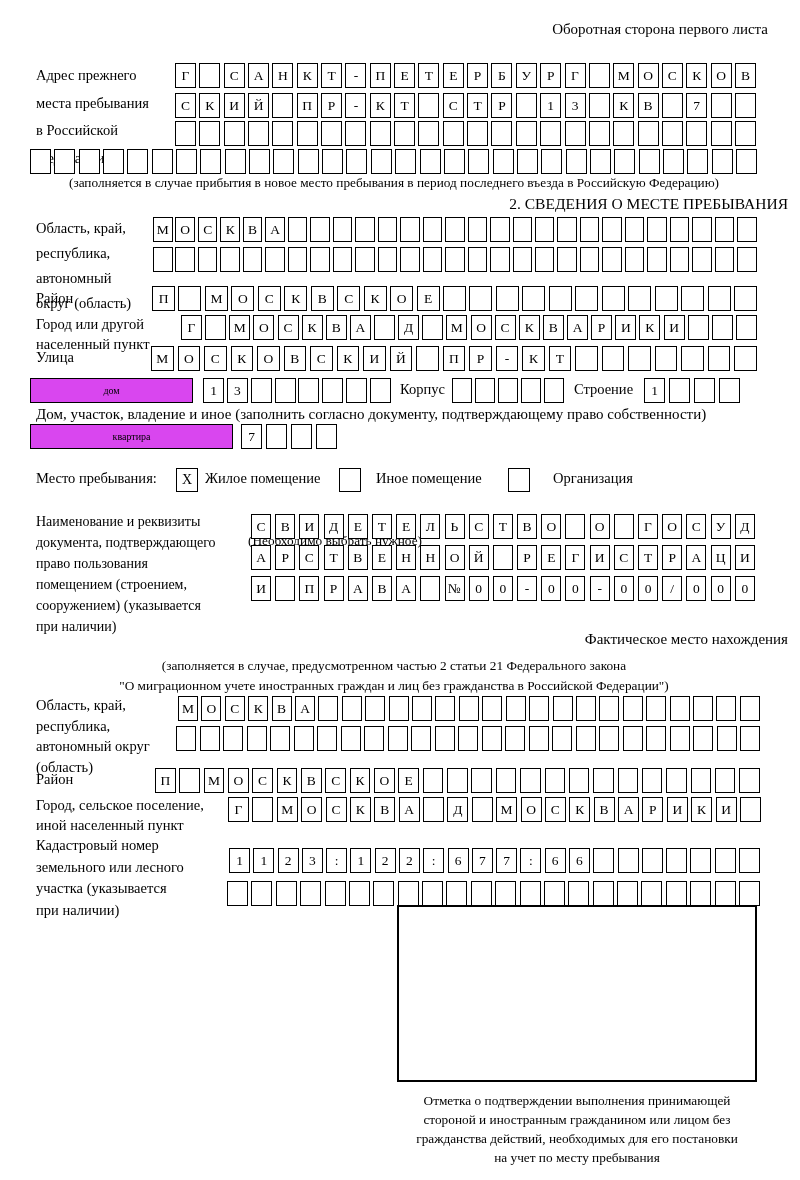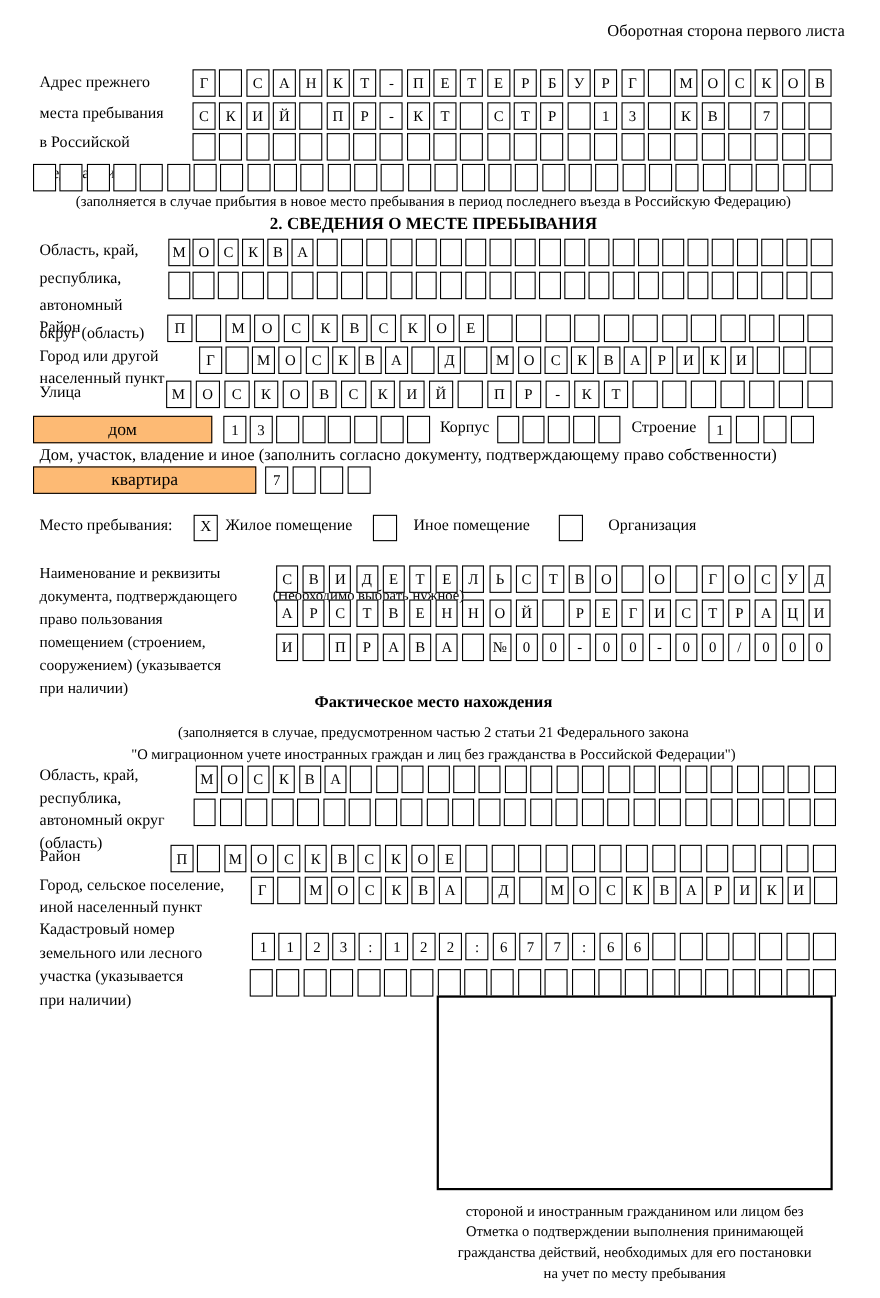--- a/index.html
+++ b/index.html
@@ -3,30 +3,30 @@
 <meta charset="utf-8">
 <style>
   html,body{margin:0;padding:0;background:#fff;}
   #sheet{
     position:relative;width:800px;height:1180px;background:#fff;color:#000;
     font-family:"Liberation Serif","DejaVu Serif",serif;overflow:hidden;
   }
   .abs{position:absolute;}
   .lbl{position:absolute;font-size:14.5px;}
   .cap{position:absolute;left:0;width:788px;text-align:center;font-size:13.3px;}
-  .ttl{position:absolute;left:0;width:788px;text-align:center;font-weight:bold;}
+  .ttl{position:absolute;left:0;width:788px;text-align:right;font-weight:normal;}
   .cellrow{position:absolute;display:flex;justify-content:space-between;}
   .cellrow .cell{
     box-sizing:border-box;flex:none;width:var(--cw,21px);height:25px;
     border:1.7px solid #000;display:flex;align-items:center;justify-content:center;
     font-size:13.5px;line-height:1;background:#fff;
   }
   .wbox{
     position:absolute;box-sizing:border-box;border:1.7px solid #000;height:25px;
-    display:flex;align-items:center;justify-content:center;font-size:16px;background:#fdba74;
+    display:flex;align-items:center;justify-content:center;font-size:10px;background:#d946ef;
   }
   .chk{
     position:absolute;box-sizing:border-box;width:22px;height:24px;border:1.7px solid #000;
     display:flex;align-items:center;justify-content:center;font-size:14px;background:#fff;
   }
   .stamp{position:absolute;box-sizing:border-box;border:2px solid #000;background:#fff;}
   .note-c{position:absolute;text-align:center;font-size:13.3px;}
 </style>
 </head>
 <body>
@@ -603,19 +603,19 @@
       <span class="cell"></span>
       <span class="cell"></span>
       <span class="cell"></span>
       <span class="cell"></span>
       <span class="cell"></span>
       <span class="cell"></span>
     </div>
 
   <div class="stamp" style="left:397px;top:905px;width:360px;height:177px;"></div>
   <div class="note-c" style="left:393px;top:1091px;width:368px;line-height:19px;">
+      <div>Отметка о подтверждении выполнения принимающей</div>
       <div>стороной и иностранным гражданином или лицом без</div>
-      <div>Отметка о подтверждении выполнения принимающей</div>
       <div>гражданства действий, необходимых для его постановки</div>
       <div>на учет по месту пребывания</div>
     </div>
 
 </div>
 
 </body></html>

